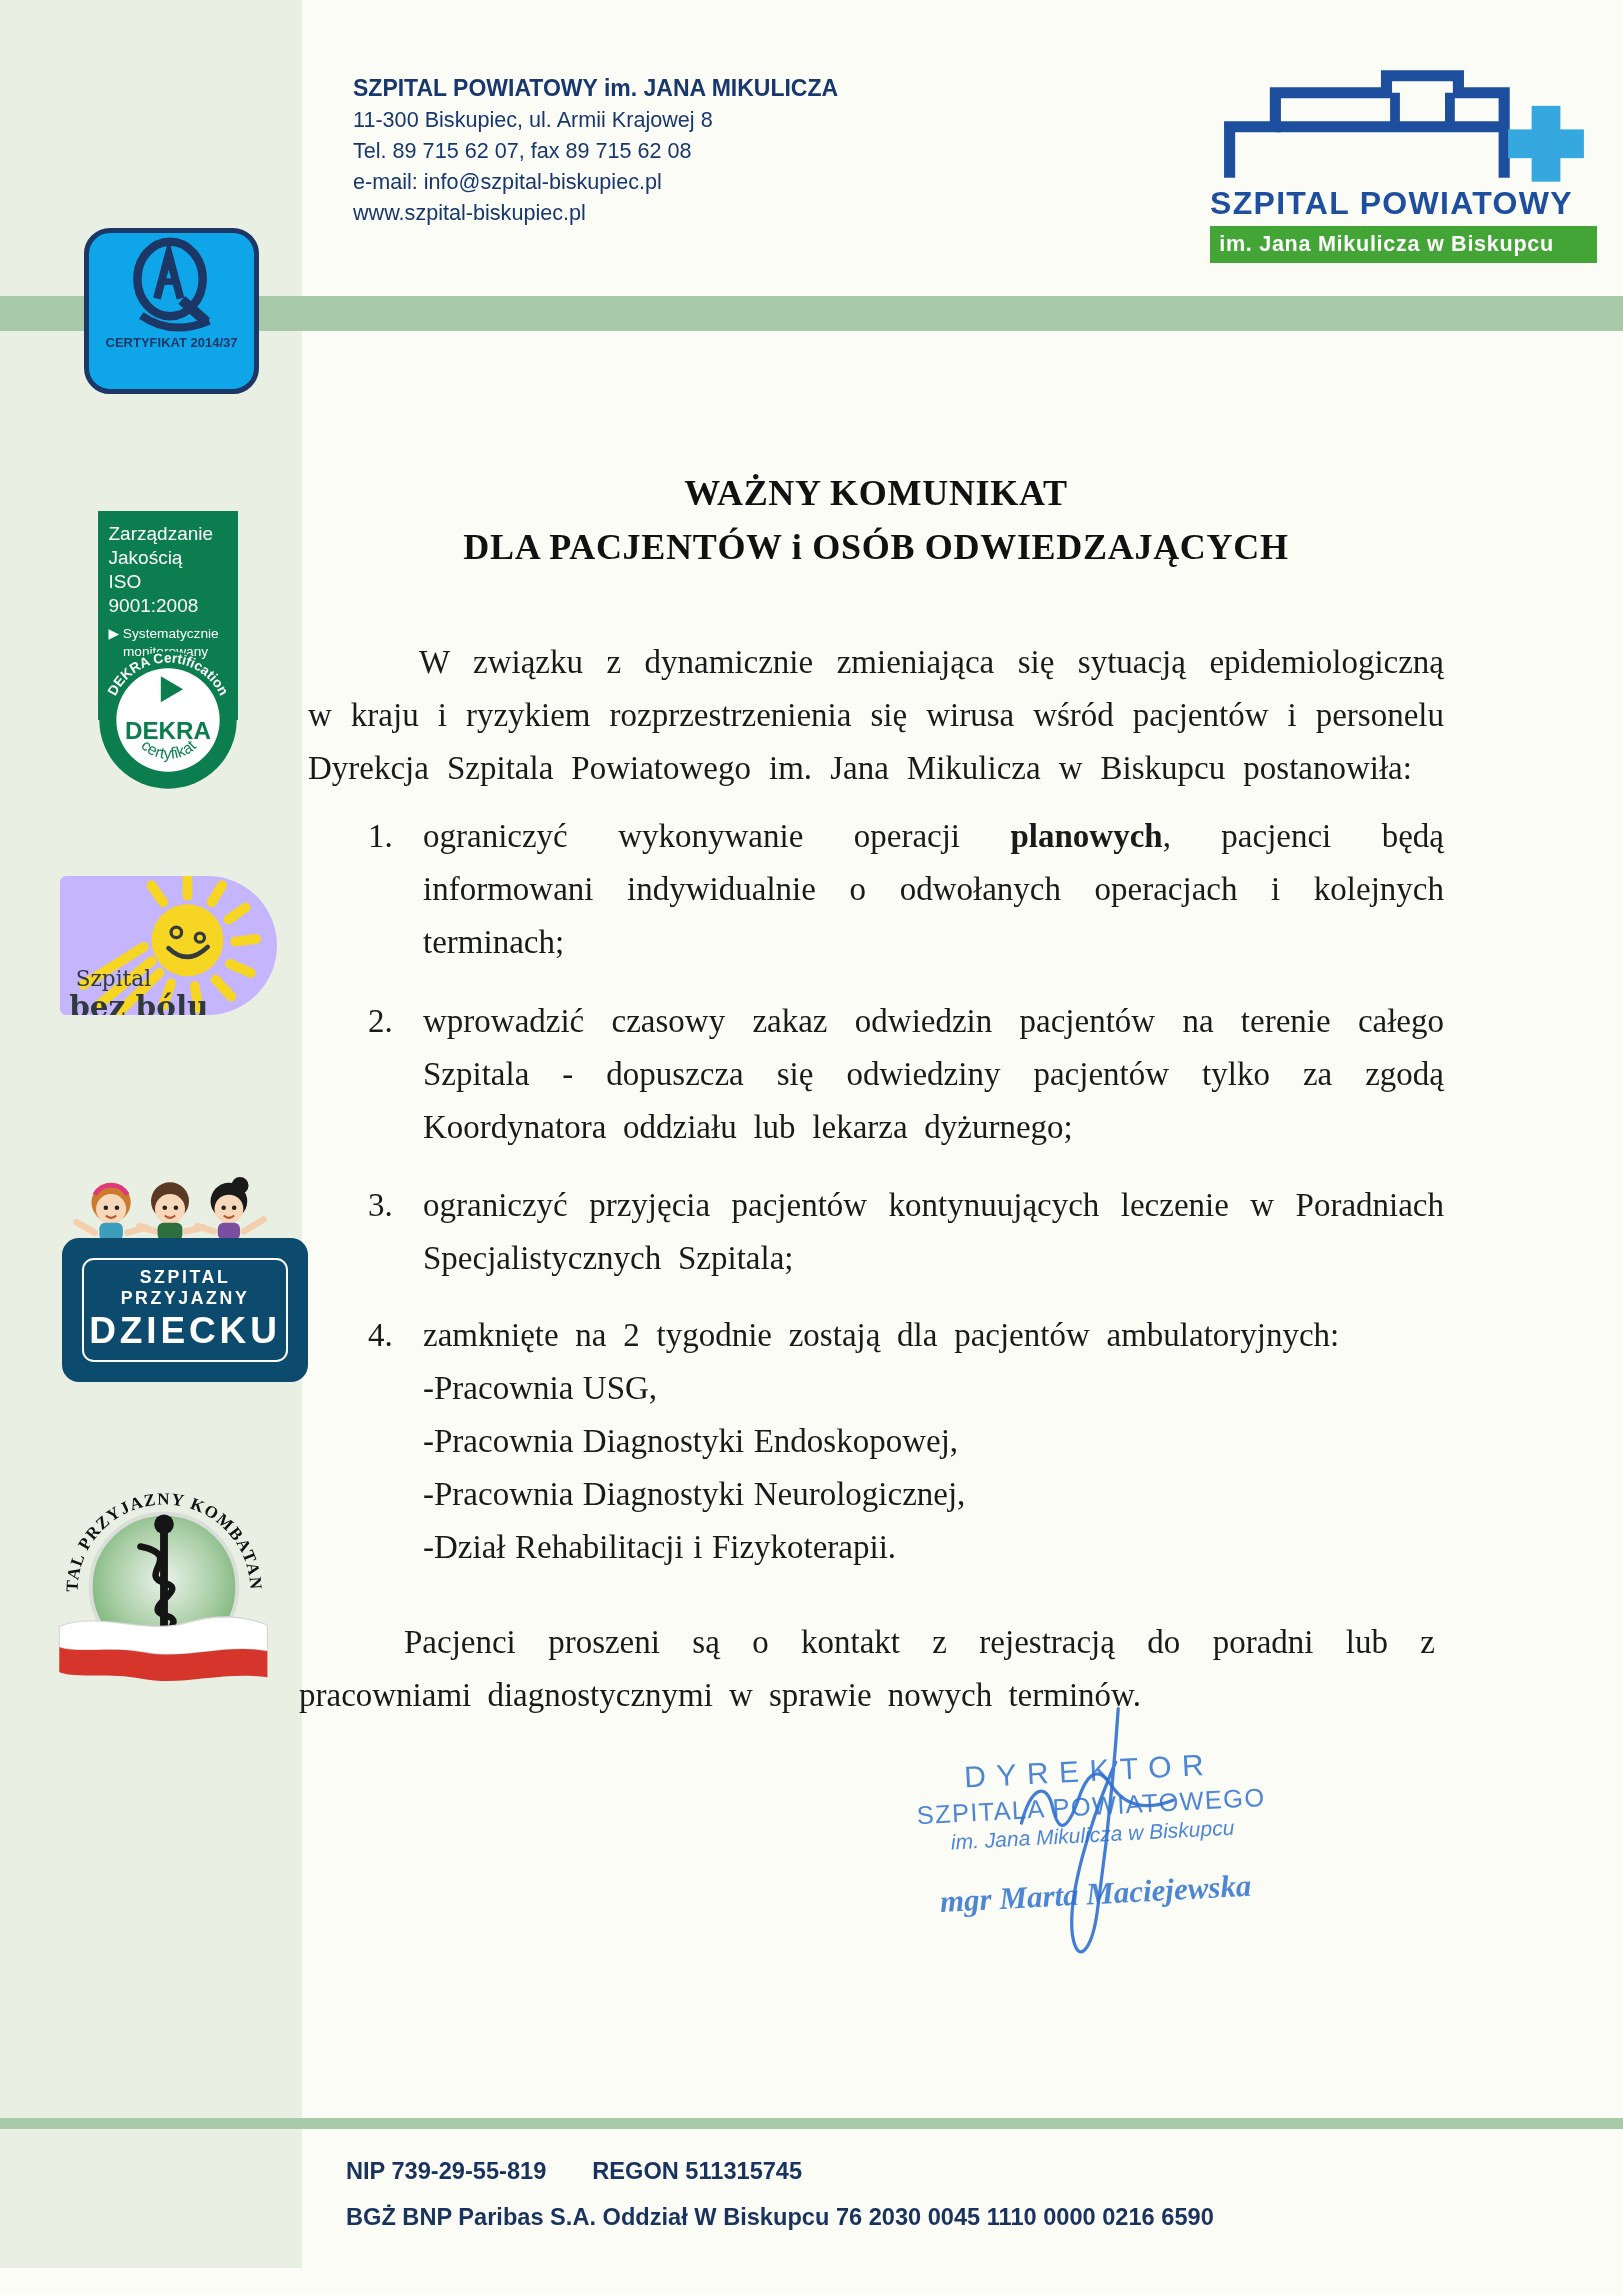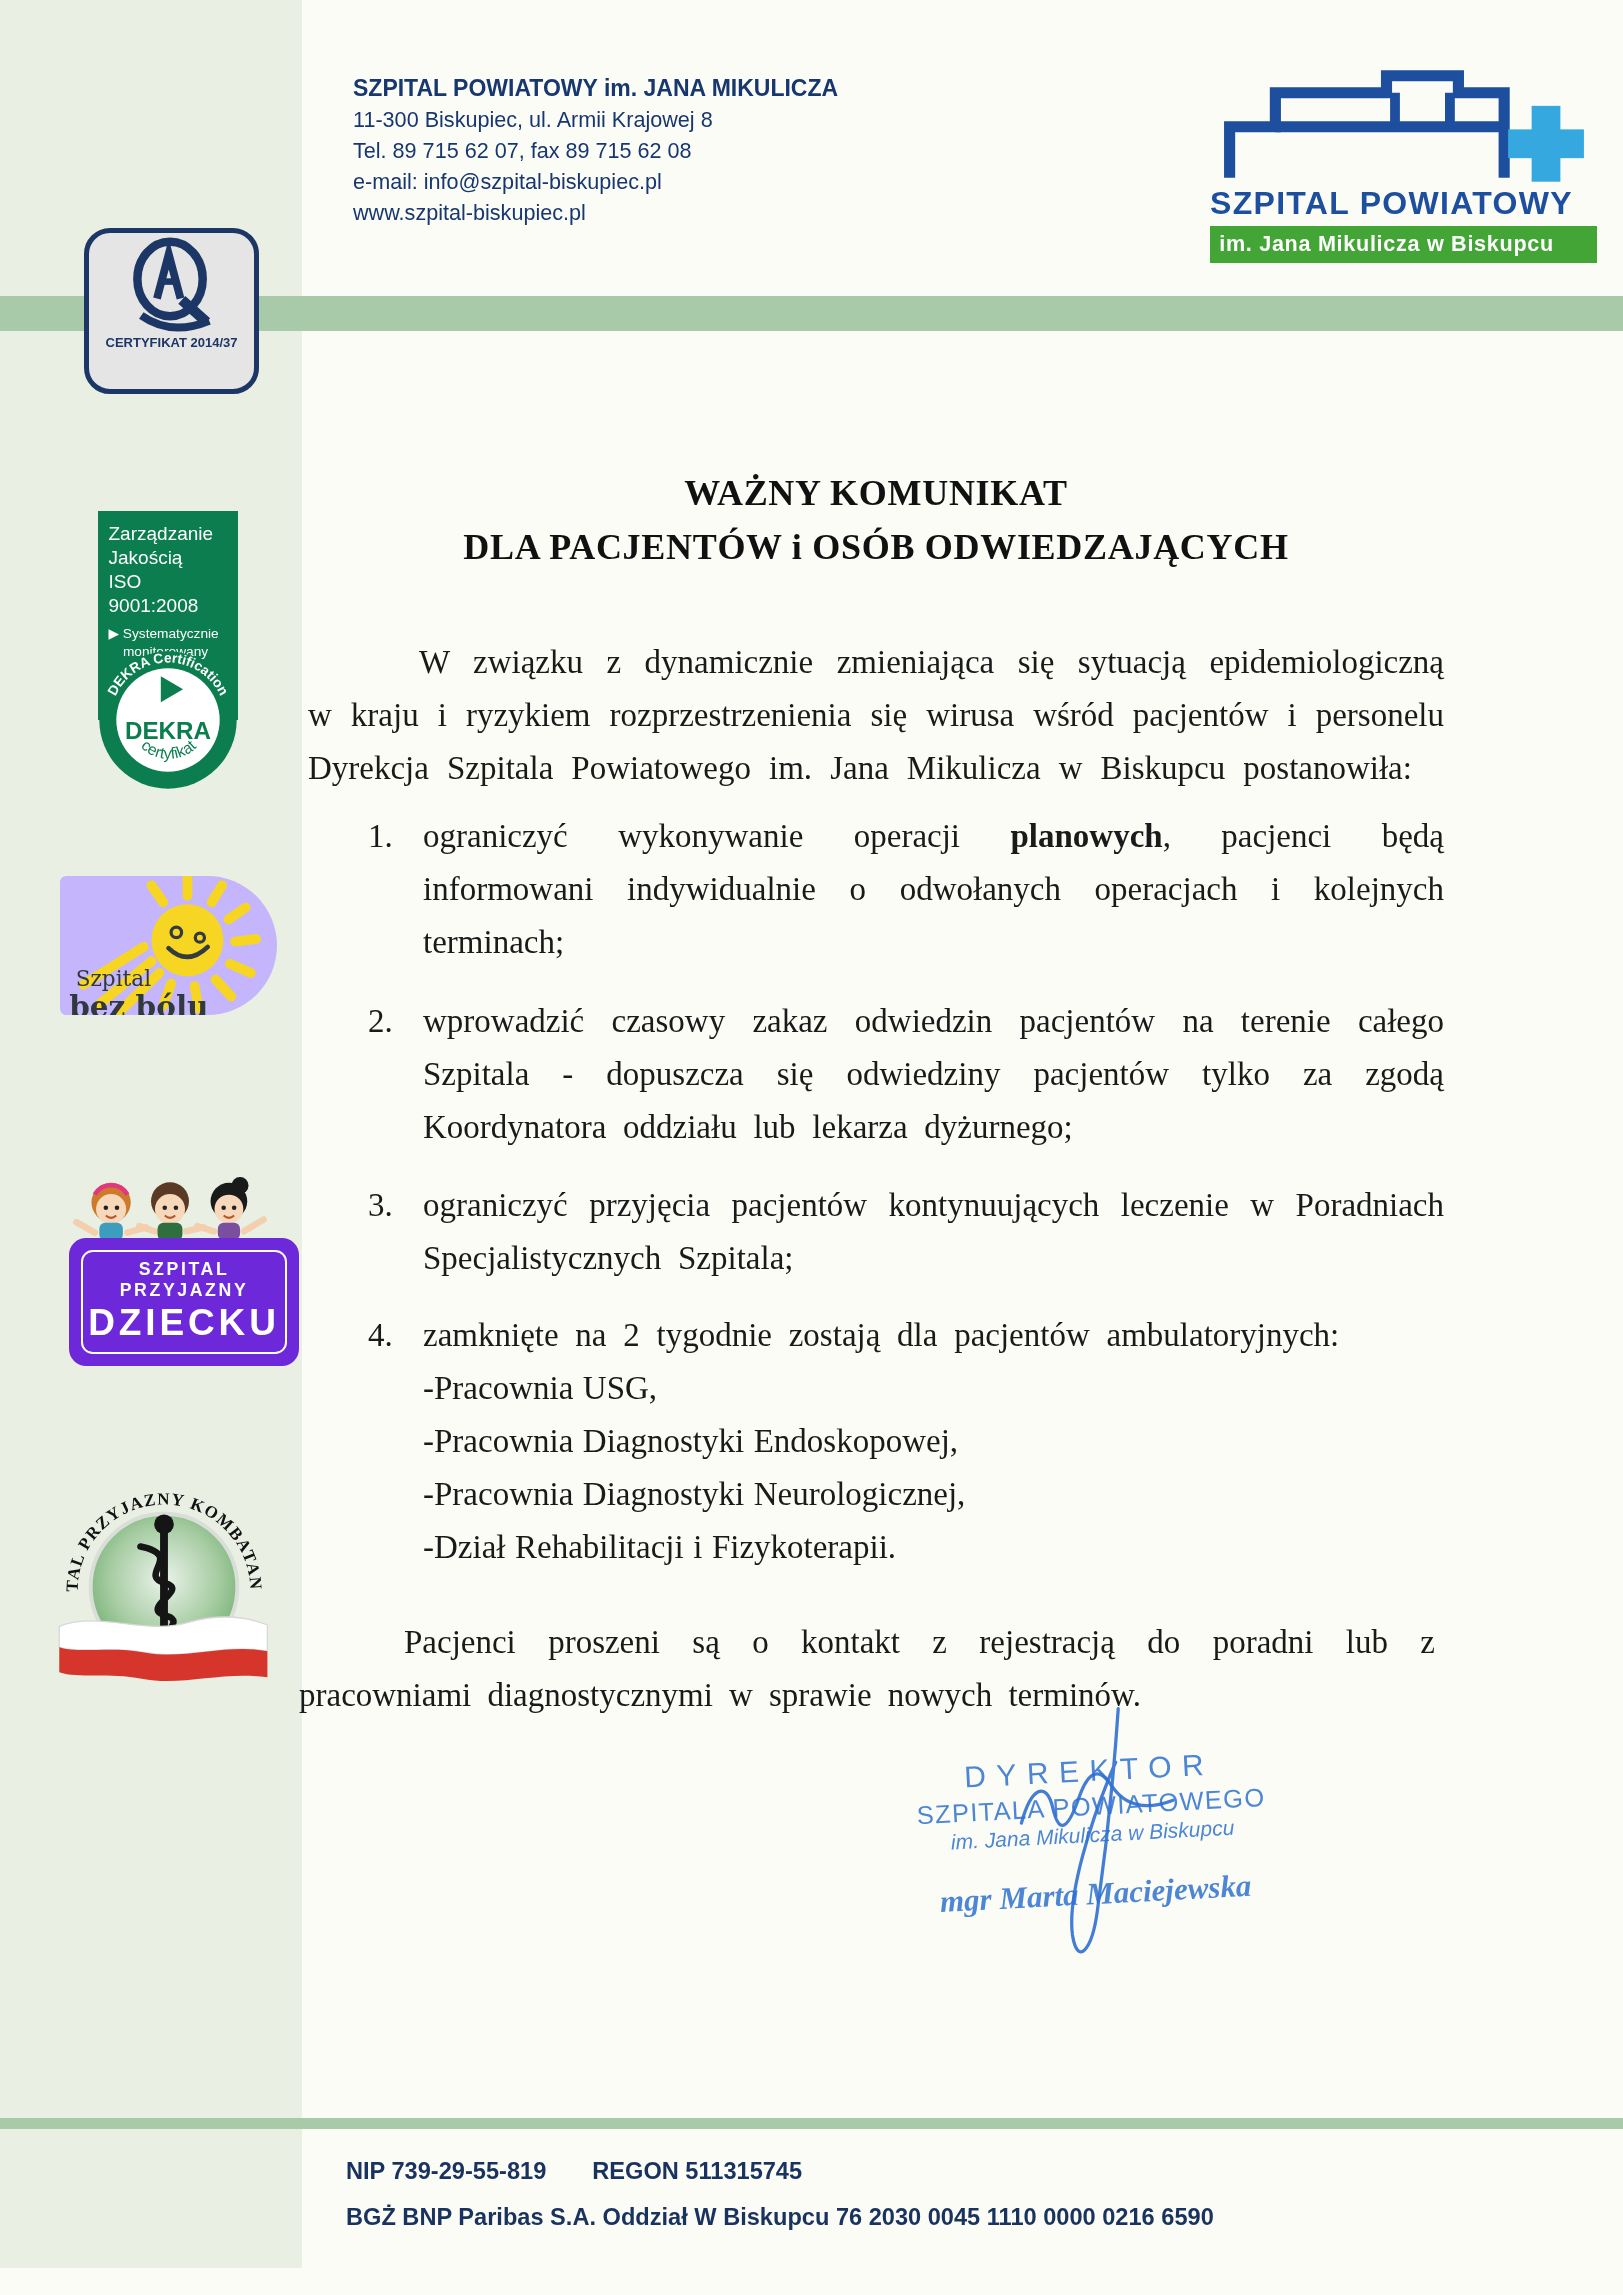--- a/index.html
+++ b/index.html
@@ -18,21 +18,21 @@
     font-family:"Liberation Sans", sans-serif; color:#17376e; font-size:21.6px; line-height:31px; }
   .contact .org { font-weight:bold; font-size:23px; }
 
   .brand { position:absolute; left:1166px; top:65px; width:387px; z-index:2; font-family:"Liberation Sans", sans-serif;margin-left:44px; }
   .brand-title { color:#1d4f9e; font-weight:bold; font-size:32px; letter-spacing:1.3px; margin-top:1.3px; white-space:nowrap; }
   .brand-bar { margin-top:3.9px; background:#43a536; color:#ffffff; font-weight:bold; font-size:21.6px;
     padding:5.2px 9.2px; letter-spacing:0.7px; white-space:nowrap; }
 
   
   .q-badge { position:absolute; left:84px; top:228px; width:165px; height:156px; z-index:2;
-    background:#e5e5e5; border:5.9px solid #1c3766; border-radius:26px;
+    background:#0ea5e9; border:5.9px solid #1c3766; border-radius:26px;
     display:flex; flex-direction:column; align-items:center; justify-content:flex-start; }
   .q-caption { font-family:"Liberation Sans", sans-serif; font-weight:bold; color:#1c3766; font-size:13px; margin-top:-2.6px; }
 
   
   .dekra { position:absolute; left:98px; top:511px; width:140px; z-index:2; font-family:"Liberation Sans", sans-serif; }
   .dekra-box { background:#0b7d4e; color:#ffffff; padding:10.5px 9.2px 59px 10.5px; width:120px; }
   .dekra-box .l1 { font-size:19px; line-height:24px; }
   .dekra-box .l2 { font-size:13.7px; line-height:17.7px; margin-top:7.9px; }
   .dekra-box .l2 .ind { padding-left:14.4px; display:block; }
   .dekra-seal { position:absolute; left:0px; top:139px; width:140px; height:140px; }
@@ -40,21 +40,21 @@
   
   .bezbolu { position:absolute; left:60px; top:876px; width:217px; height:139px; z-index:2;
     background:#c4b5fd; border-radius:6.5px 72px 72px 6.5px; overflow:hidden; }
   .bezbolu svg { position:absolute; left:0; top:0; }
   .bezbolu .t1 { position:absolute; left:15.7px; top:90px; font-family:"DejaVu Serif", serif; font-size:21.6px; color:#30393d; z-index:3; }
   .bezbolu .t2 { position:absolute; left:9.2px; top:113px; font-family:"DejaVu Serif", serif; font-weight:bold; font-size:29.5px; color:#30393d; z-index:3; }
 
   
   .dziecku { position:absolute; left:62px; top:1175px; width:216px; height:157px; z-index:2; }
   .dziecku .kids { position:absolute; left:0; top:0; }
-  .dziecku .red { position:absolute; left:7px; top:63px; width:206px; background:#6d28d9; border-radius:17px; padding:12px; }
+  .dziecku .red { position:absolute; left:0; top:63px; width:206px; background:#0c4a6e; border-radius:17px; padding:20px; }
   .dziecku .red-inner { border:2.6px solid #ffffff; border-radius:11.8px; text-align:center; padding:6.5px 2.6px 7.9px 2.6px;
     font-family:"Liberation Sans", sans-serif; color:#ffffff; }
   .dziecku .dl1 { font-size:17.7px; font-weight:bold; letter-spacing:2.6px; }
   .dziecku .dl2 { font-size:37px; font-weight:bold; letter-spacing:3.9px; margin-top:1.3px; }
 
   
   .kombatant { position:absolute; left:54px; top:1481px; width:220px; height:216px; z-index:2; }
 
   
   .notice-title { position:absolute; left:308px; top:466px; width:1136px; z-index:2;

